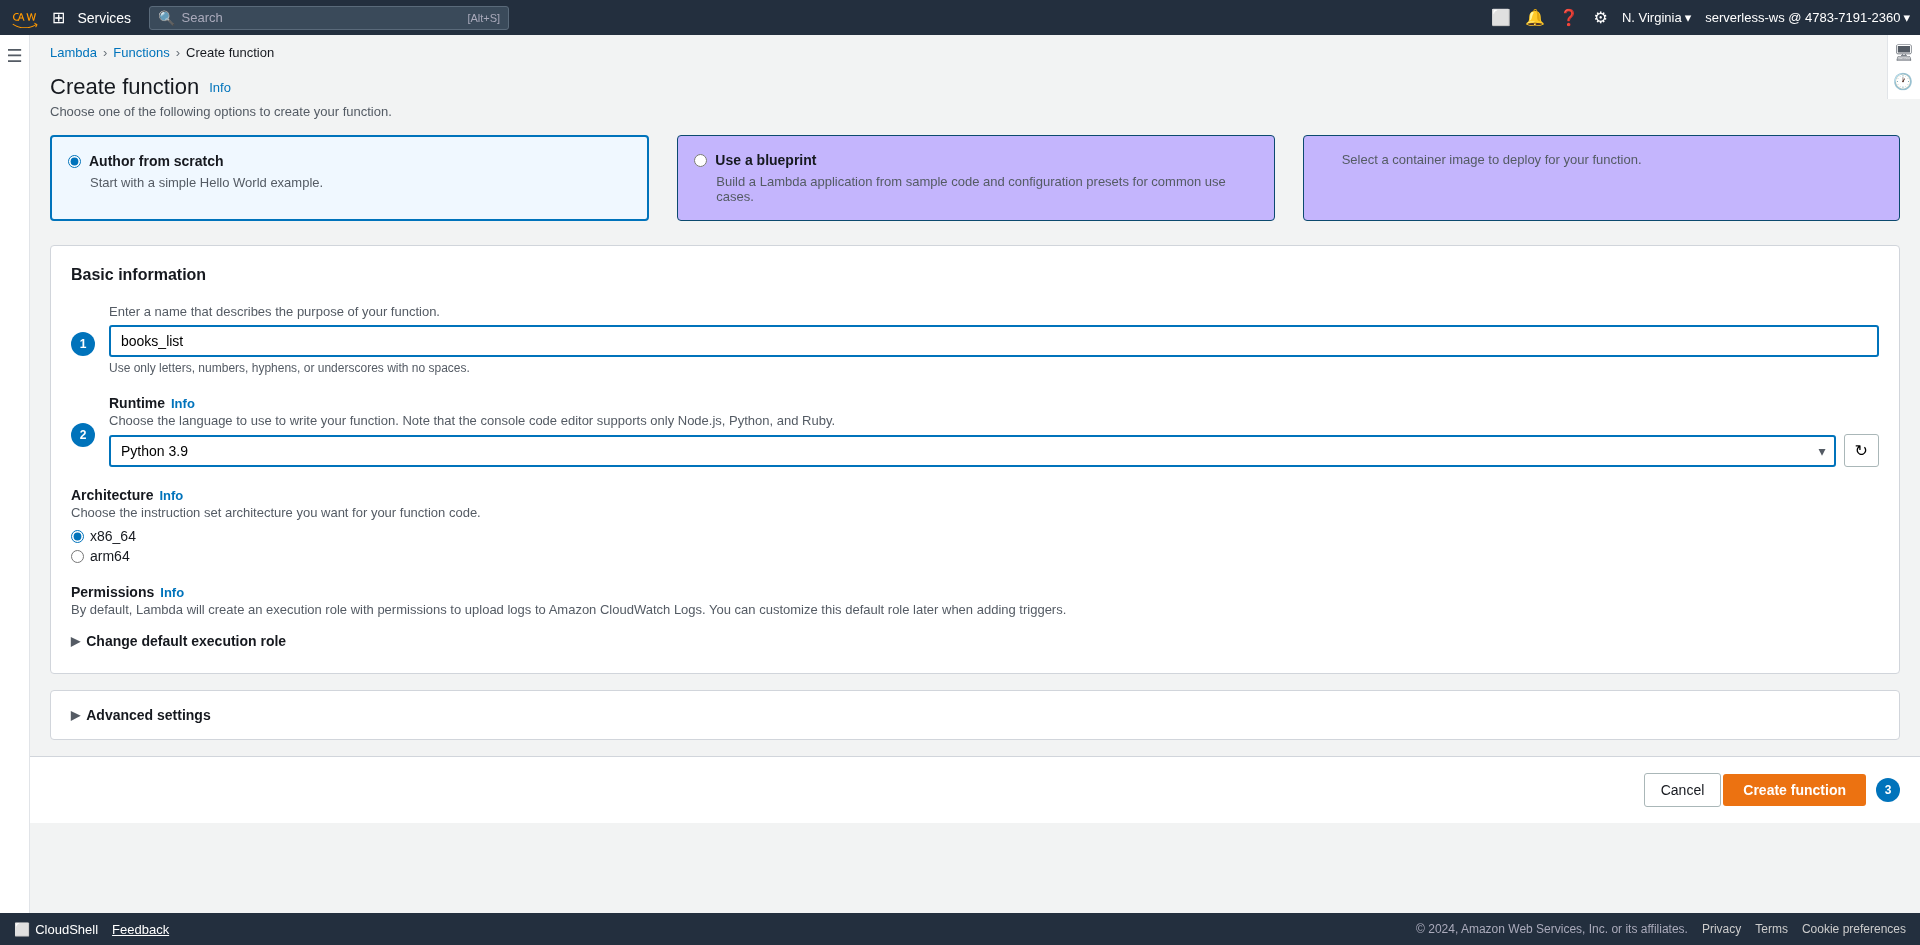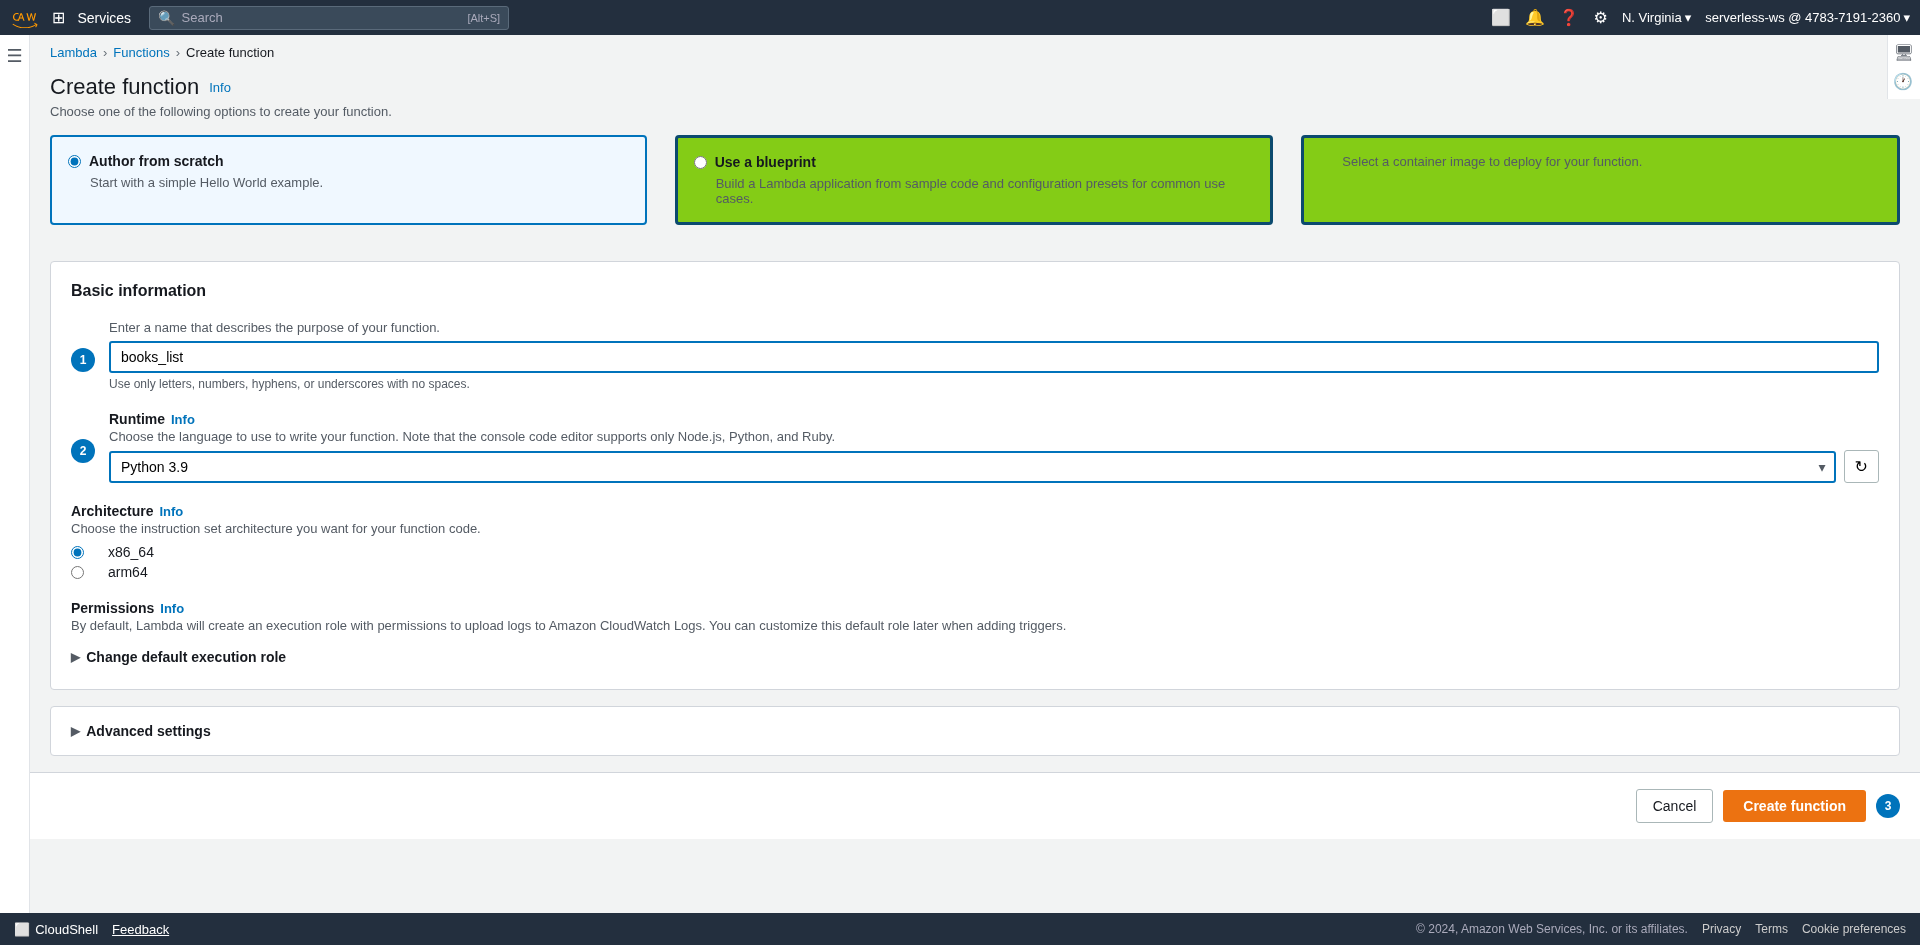--- a/index.html
+++ b/index.html
@@ -90,41 +90,41 @@
     }
     .info-link { color: #0073bb; font-size: 13px; cursor: pointer; }
     .page-subtitle { color: #545b64; font-size: 13px; margin-top: 4px; }
 
     
     .option-cards {
       display: flex; gap: 28px;
       padding: 0 20px 20px 20px;
     }
     .option-card {
-      flex: 1; border: 3px solid #0c4a6e;
+      flex: 1; border: 1px solid #0c4a6e;
       border-radius: 4px; padding: 16px;
-      background: #84cc16; cursor: pointer;
+      background: #c4b5fd; cursor: pointer;
     }
     .option-card.selected {
       border: 2px solid #0073bb;
       background: #f0f8ff;
     }
     .option-card-header {
       display: flex; align-items: center; gap: 8px;
       font-weight: 600; font-size: 14px; margin-bottom: 6px;
     }
     .option-card-header input[type="radio"] { accent-color: #0073bb; }
     .option-card-desc { color: #545b64; font-size: 13px; padding-left: 22px; }
 
     
     .form-section {
       background: #fff;
       border: 1px solid #d1d5db;
       border-radius: 4px;
-      margin: 16px 20px 16px 20px;
+      margin: 4px 20px 16px 20px;
       padding: 20px;
     }
     .section-title { font-size: 16px; font-weight: 600; margin-bottom: 20px; }
     .form-label { font-weight: 600; font-size: 14px; margin-bottom: 2px; display: flex; align-items: center; gap: 6px; }
     .form-desc { color: #545b64; font-size: 13px; margin-bottom: 6px; }
     .form-input {
       width: 100%;
       padding: 6px 10px;
       border: 2px solid #0073bb;
       border-radius: 3px;
@@ -153,21 +153,21 @@
     }
     .refresh-btn {
       padding: 6px 10px;
       border: 1px solid #aab7b8; border-radius: 3px;
       background: #fff; cursor: pointer; font-size: 16px;
     }
 
     .arch-section { margin-bottom: 20px; }
     .arch-label { font-weight: 600; font-size: 14px; margin-bottom: 2px; display: flex; align-items: center; gap: 6px; }
     .arch-desc { color: #545b64; font-size: 13px; margin-bottom: 8px; }
-    .radio-option { display: flex; align-items: center; gap: 24px; margin-bottom: 4px; cursor: pointer; font-size: 14px; }
+    .radio-option { display: flex; align-items: center; gap: 6px; margin-bottom: 4px; cursor: pointer; font-size: 14px; }
     .radio-option input[type="radio"] { accent-color: #0073bb; }
 
     .permissions-section { }
     .perm-title { font-weight: 600; font-size: 14px; margin-bottom: 2px; display: flex; align-items: center; gap: 6px; }
     .perm-desc { color: #545b64; font-size: 13px; margin-bottom: 12px; }
 
     .collapsible-header {
       display: flex; align-items: center; gap: 6px;
       font-weight: 600; font-size: 14px;
       cursor: pointer; color: #16191f;
@@ -185,21 +185,21 @@
     }
     .advanced-header {
       display: flex; align-items: center; gap: 6px;
       font-weight: 600; font-size: 14px;
       cursor: pointer;
     }
 
     
     .page-footer-actions {
       display: flex; justify-content: flex-end; align-items: center;
-      gap: 10px;
+      gap: 2px;
       padding: 16px 20px;
       background: #fff;
       border-top: 1px solid #d1d5db;
     }
     .cancel-btn {
       padding: 8px 16px;
       border: 1px solid #aab7b8;
       border-radius: 3px;
       background: #fff;
       font-size: 14px;

